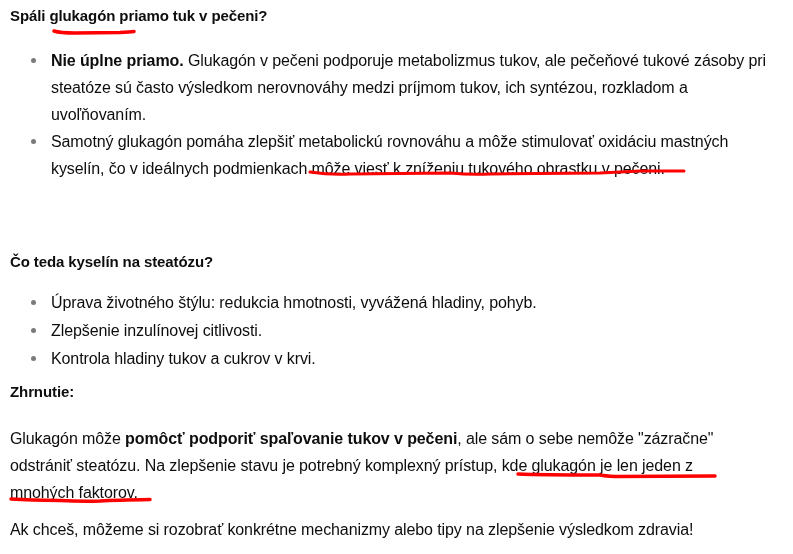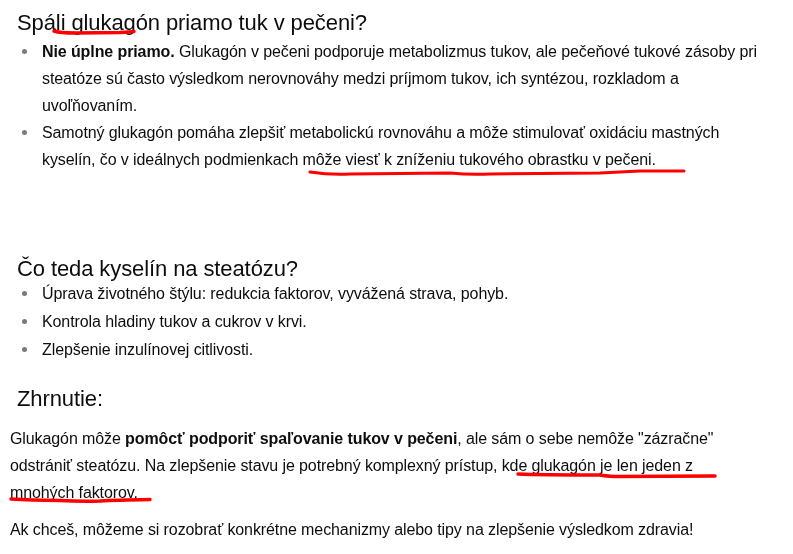--- a/index.html
+++ b/index.html
@@ -17,33 +17,33 @@
     }
     .doc {
       position: absolute;
       left: 10px;
       top: 0;
       width: 780px;
       font-size: 16px;
       letter-spacing: -0.1px;
     }
     h3 {
-      font-size: 22px;
-      font-weight: 400;
-      margin: 7px;
+      font-size: 15px;
+      font-weight: 700;
+      margin: 0;
       line-height: 27px;
       color: #0d0d0d;
     }
     .h-1 { position: absolute; top: 2px; left: 0; }
     .h-2 { position: absolute; top: 248px; left: 0; }
     .h-3 { position: absolute; top: 378px; left: 0; }
 
     ul {
       list-style: none;
-      margin: 0;
+      margin: 9px;
       padding: 0;
       position: absolute;
       left: 0;
       width: 760px;
     }
     ul li {
       position: relative;
       padding-left: 32px;
       line-height: 27px;
       font-size: 16px;
@@ -99,29 +99,29 @@
     </li>
   </ul>
 
   <h3 class="h-2">
     <span>Čo teda kyselín na steatózu?</span>
   </h3>
 
   <ul class="list-2">
     <li>
       <span class="bullet"></span>
-      <span>Úprava životného štýlu: redukcia faktorov, vyvážená strava, pohyb.</span>
+      <span>Úprava životného štýlu: redukcia hmotnosti, vyvážená hladiny, pohyb.</span>
+    </li>
+    <li>
+      <span class="bullet"></span>
+      <span>Zlepšenie inzulínovej citlivosti.</span>
     </li>
     <li>
       <span class="bullet"></span>
       <span>Kontrola hladiny tukov a cukrov v krvi.</span>
-    </li>
-    <li>
-      <span class="bullet"></span>
-      <span>Zlepšenie inzulínovej citlivosti.</span>
     </li>
   </ul>
 
   <h3 class="h-3">
     <span>Zhrnutie:</span>
   </h3>
 
   <p class="p-summary"><span>Glukagón môže </span><b>pomôcť podporiť spaľovanie tukov v pečeni</b><span>, ale sám o sebe nemôže "zázračne" odstrániť steatózu. Na zlepšenie stavu je potrebný komplexný prístup, </span><span>kde glukagón je len jeden z mnohých faktorov.</span></p>
 
   <p class="p-closing">

